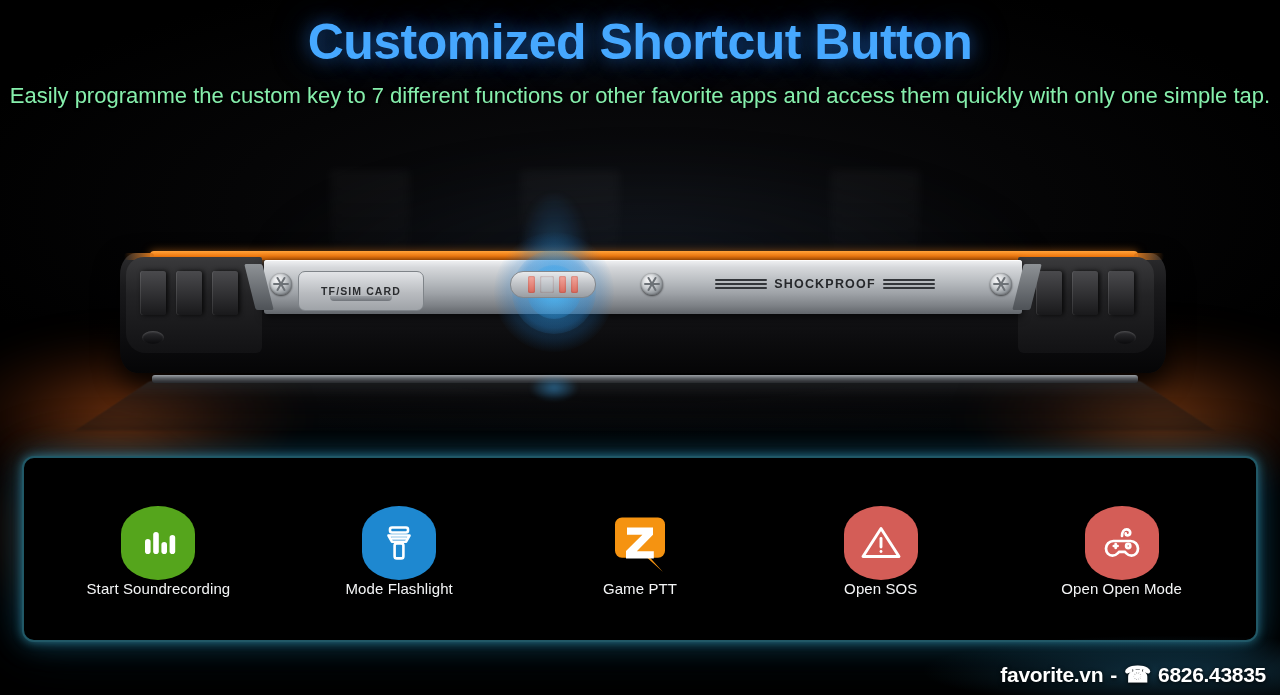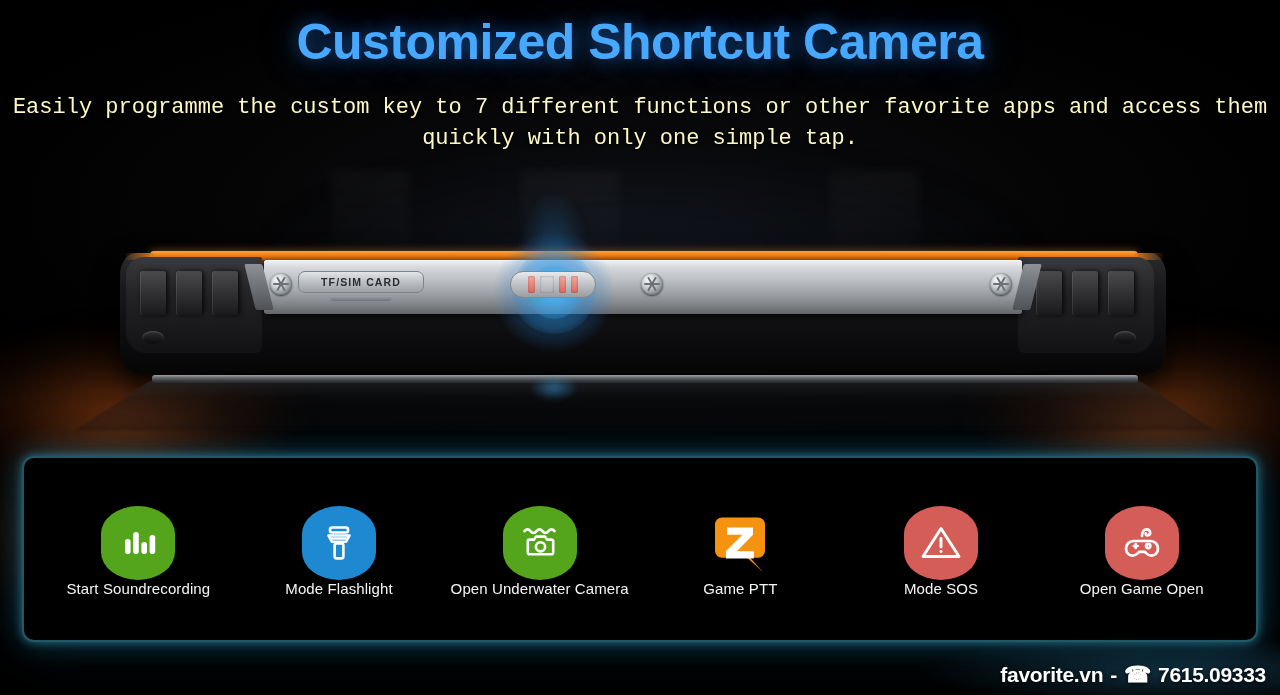--- a/index.html
+++ b/index.html
@@ -56,25 +56,24 @@
     position:absolute; left:0; right:0; top:14px;
     text-align:center; z-index:30;
   }
   .title{
     font-size:50px; font-weight:bold; letter-spacing:-.5px;
     color:#46a8ff;
     text-shadow:0 0 18px rgba(50,140,255,.55), 0 0 42px rgba(40,120,230,.35);
     line-height:1.15;
   }
   .subtitle{
-    margin-top:20px;
-    font-size:22px; color:#fef9c3; line-height:1.42;
+    margin-top:8px;
+    font-size:22px; color:#86efac; line-height:1.42;
     font-weight:400;
     text-shadow:0 1px 3px rgba(0,0,0,.9);
-    font-family:Liberation Mono, monospace;
   }
 
   
   #phone-area{
     position:absolute; left:0; top:235px; width:1280px; height:215px; z-index:20;
   }
   
   .phone-body{
     position:absolute; left:120px; top:18px; width:1046px; height:120px;
     background:linear-gradient(180deg,#2c2c2e 0%,#1a1a1c 28%,#0d0d0f 70%,#050506 100%);
@@ -143,21 +142,21 @@
     content:""; position:absolute; left:3px; top:10px; width:16px; height:2px;
     background:#6d7277; border-radius:1px;
   }
   .screw:after{ transform:rotate(60deg); }
   .screw span{
     position:absolute; left:3px; top:10px; width:16px; height:2px;
     background:#6d7277; border-radius:1px; transform:rotate(-60deg); display:block;
   }
   
   .sim-door{
-    position:absolute; left:298px; top:36px; width:126px; height:22px;
+    position:absolute; left:298px; top:36px; width:126px; height:40px;
     border:1.5px solid #7f8489; border-radius:7px;
     background:linear-gradient(180deg,#e2e4e7,#b9bcc0 55%,#9fa3a8);
     display:flex; align-items:center; justify-content:center;
   }
   .sim-door-label{
     font-size:10.5px; font-weight:bold; letter-spacing:1.1px; color:#2a2c2f;
   }
   .sim-door-tab{
     position:absolute; left:330px; top:61px; width:62px; height:5px;
     background:linear-gradient(180deg,#9da1a6,#70747a); border-radius:0 0 4px 4px;
@@ -280,21 +279,21 @@
   <div class="bg-cool-sheen"></div>
   <div class="bg-strip" style="left:330px;width:80px;"></div>
   <div class="bg-strip" style="left:520px;width:100px;"></div>
   <div class="bg-strip" style="left:830px;width:90px;"></div>
   <div class="bg-warm-left"></div>
   <div class="bg-warm-right"></div>
   <div class="bg-warm-bottomL"></div>
 </div>
 
 <div class="head-wrap">
-  <div class="title">Customized Shortcut Camera</div>
+  <div class="title">Customized Shortcut Button</div>
   <div class="subtitle">Easily programme the custom key to 7 different functions or other favorite apps and access them quickly with only one simple tap.</div>
 </div>
 
 <div id="phone-area">
 
   <div class="phone-body"></div>
   <div class="phone-orange"></div>
 
   <div class="bumper left">
     <div class="grip" style="left:14px;"></div>
@@ -328,20 +327,33 @@
     <i></i>
     <i class="wide"></i>
     <i></i>
     <i></i>
   </div>
 
   <div class="screw" style="left:641px;top:38px;">
       <span></span>
     </div>
 
+  <div class="shock-wrap">
+    <div class="shock-lines">
+        <i></i>
+        <i></i>
+        <i></i>
+      </div>
+    <span class="shock-text">SHOCKPROOF</span>
+    <div class="shock-lines">
+        <i></i>
+        <i></i>
+        <i></i>
+      </div>
+  </div>
 
   <div class="screw" style="left:990px;top:38px;">
       <span></span>
     </div>
 
   <div class="desk-edge"></div>
   <div class="desk-glass"></div>
   <div class="refl-blue"></div>
 </div>
 
@@ -370,32 +382,20 @@
             <path d="M11.5 14.5h21l-3.4 6.2h-14.2z"></path>
             <rect x="17.6" y="22.4" width="8.8" height="15" rx="2.2"></rect>
             <line x1="15" y1="17.5" x2="29" y2="17.5"></line>
           </g>
         </svg>
       </div>
       <div class="sc-label">Mode Flashlight</div>
     </div>
 
 
-    <div class="shortcut">
-      <div class="sc-icon squircle" style="background:#55a51c">
-        <svg width="46" height="46" viewBox="0 0 46 46" aria-hidden="true">
-          <g fill="none" stroke="#ffffff" stroke-width="2.6" stroke-linecap="round" stroke-linejoin="round">
-            <path d="M7.5 11.2c2-2.4 4-2.4 6 0s4 2.4 6 0 4-2.4 6 0 4 2.4 6 0 4-2.4 6 0"></path>
-            <path d="M12.4 19.6h4.6l2-3h9l2 3h4.6a1.6 1.6 0 0 1 1.6 1.6v11.4a1.6 1.6 0 0 1-1.6 1.6H12.4a1.6 1.6 0 0 1-1.6-1.6V21.2a1.6 1.6 0 0 1 1.6-1.6z"></path>
-            <circle cx="23.5" cy="26.8" r="4.6"></circle>
-          </g>
-        </svg>
-      </div>
-      <div class="sc-label">Open Underwater Camera</div>
-    </div>
 
     <div class="shortcut">
       <div class="sc-icon" style="background:transparent">
         <svg width="74" height="74" viewBox="0 0 74 74" aria-hidden="true">
           <path d="M12 18.5a7 7 0 0 1 7-7h36a7 7 0 0 1 7 7v26.3a7 7 0 0 1-7 7h-7.9L60 66 44.2 51.8H19a7 7 0 0 1-7-7z" fill="#f59311"></path>
           <path d="M24 21.5h26v7.2L33.8 45.2H50.8v7.2H23V45L39.4 28.7H24z" fill="#ffffff"></path>
         </svg>
       </div>
       <div class="sc-label">Game PTT</div>
     </div>
@@ -403,40 +403,40 @@
     <div class="shortcut">
       <div class="sc-icon squircle" style="background:#d45d57">
         <svg width="46" height="46" viewBox="0 0 46 46" aria-hidden="true">
           <g fill="none" stroke="#ffffff" stroke-width="2.9" stroke-linecap="round" stroke-linejoin="round">
             <path d="M23 8.5 41 36.5H5z"></path>
             <line x1="23" y1="18.5" x2="23" y2="27"></line>
             <line x1="23" y1="31.4" x2="23" y2="31.5"></line>
           </g>
         </svg>
       </div>
-      <div class="sc-label">Mode SOS</div>
+      <div class="sc-label">Open SOS</div>
     </div>
 
     <div class="shortcut">
       <div class="sc-icon squircle" style="background:#d45d57">
         <svg width="48" height="48" viewBox="0 0 48 48" aria-hidden="true">
           <g fill="none" stroke="#ffffff" stroke-width="2.7" stroke-linecap="round" stroke-linejoin="round">
             <path d="M24 17c0-4.3 2.2-6.6 4.6-6.6 2.3 0 3.6 1.6 3.6 3.2 0 1.5-1 2.7-2.4 2.7-1.2 0-2.1-.8-2.1-1.9"></path>
             <path d="M15.4 22h17.2c4.2 0 7.4 3.4 7.4 7.6 0 4-2.8 7.1-6.5 7.1-2.5 0-4-1.2-5.4-2.6l-1.3-1.3h-5.6l-1.3 1.3c-1.4 1.4-2.9 2.6-5.4 2.6-3.7 0-6.5-3.1-6.5-7.1 0-4.2 3.2-7.6 7.4-7.6z"></path>
             <line x1="15.8" y1="27" x2="19.6" y2="27"></line>
             <line x1="17.7" y1="25.1" x2="17.7" y2="28.9"></line>
             <circle cx="30.2" cy="27" r="2.1"></circle>
           </g>
         </svg>
       </div>
-      <div class="sc-label">Open Game Open</div>
+      <div class="sc-label">Open Open Mode</div>
     </div>
 
   </div>
 </div>
 
 <div class="wm-glow"></div>
 <div id="watermark">
   <span>favorite.vn</span>
   <span>-</span>
   <span class="phone-glyph">☎</span>
-  <span>7615.09333</span>
+  <span>6826.43835</span>
 </div>
 
 </body></html>

